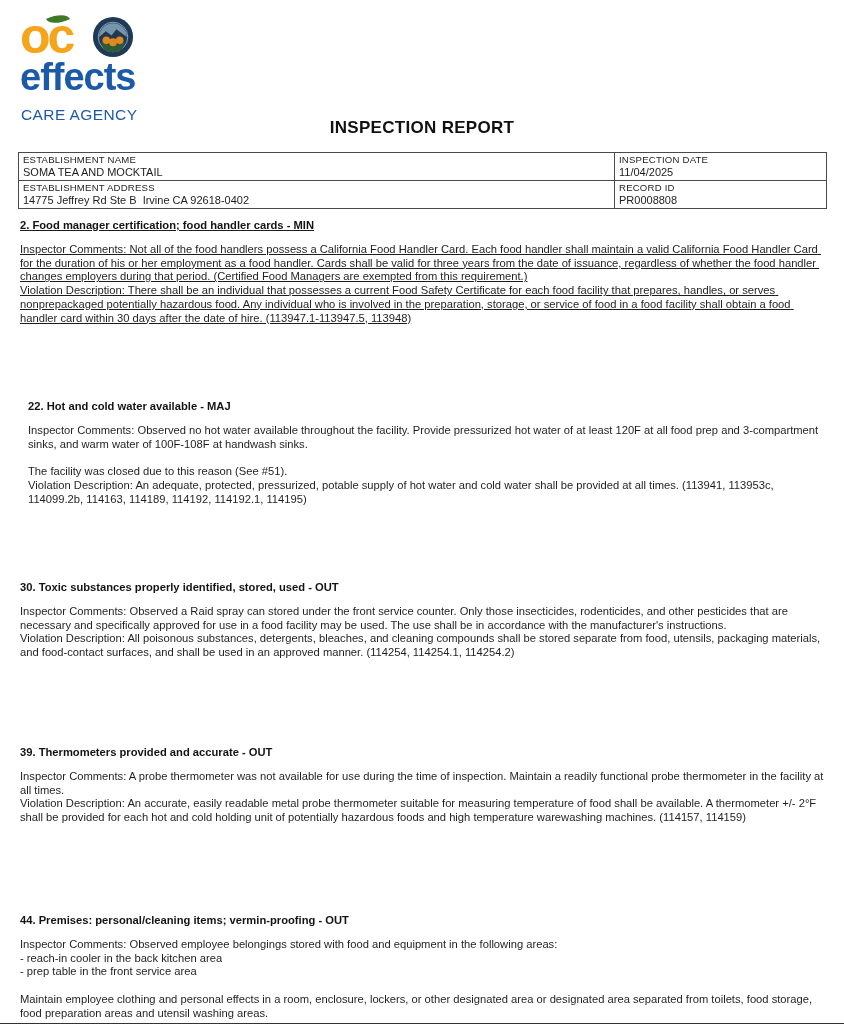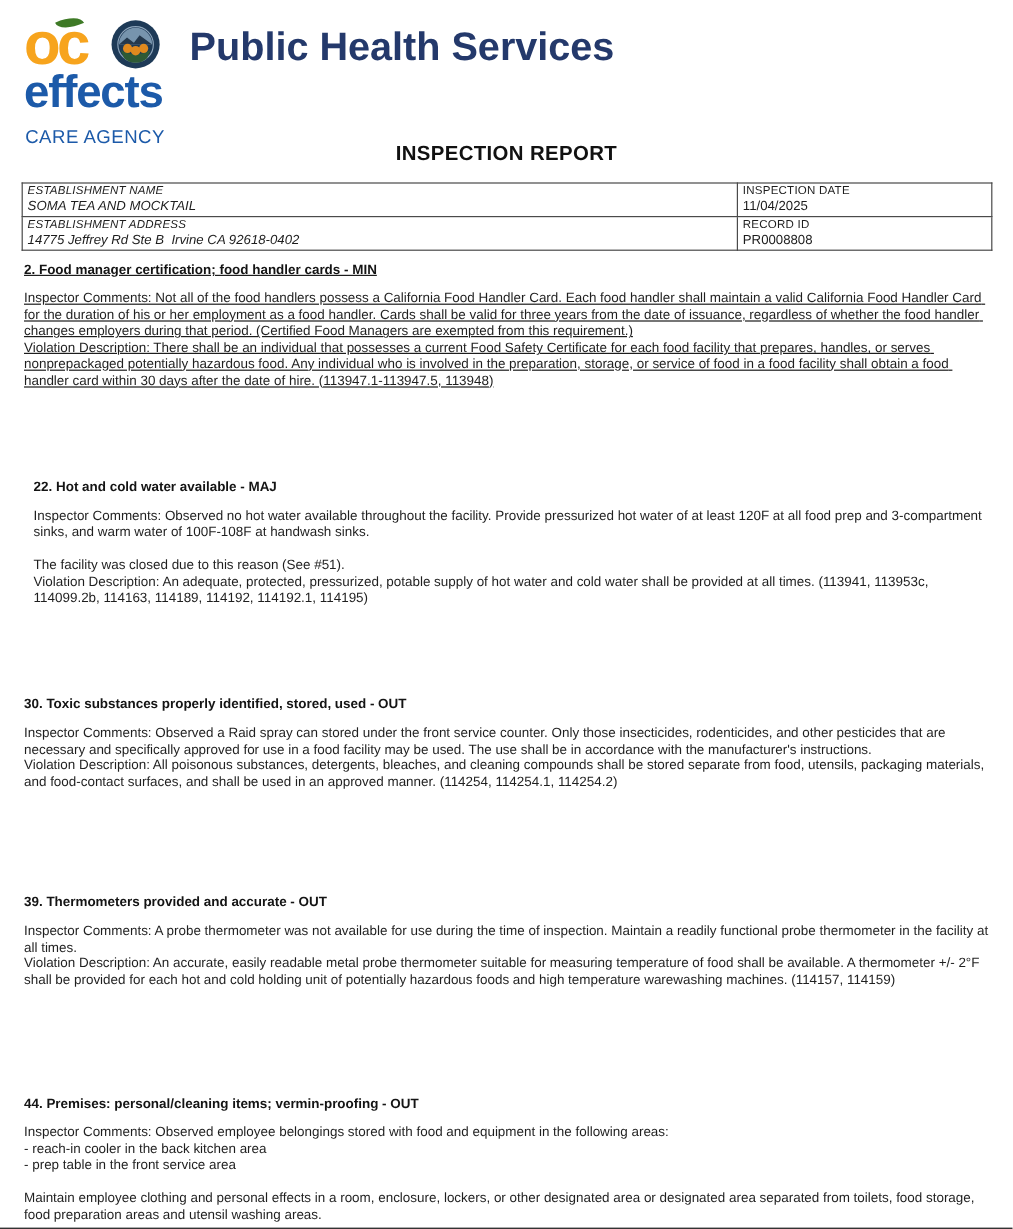--- a/index.html
+++ b/index.html
@@ -53,21 +53,21 @@
   
   .info-table {
     border-collapse: collapse; table-layout: fixed;
     width: 808px; margin: 14px 0 0 18px;
   }
   .info-table td {
     border: 1.4px solid #4a4a4a;
     padding: 1px 4px 2px 4px;
     vertical-align: top;
   }
-  .td-left  { width: 596px; font-style: italic; }
+  .td-left  { width: 596px; }
   .td-right { width: 212px; }
   .cell-label { font-size: 9.6px; letter-spacing: 0.2px; color: #1d1d1d; }
   .cell-value { font-size: 11px; color: #1d1d1d; white-space: pre; margin-top: 1px; }
 
   
   .violation { padding: 0 20px 0 20px; }
   .v1 { margin-top: 10px; min-height: 181px; text-decoration: underline; }
   .v2 { min-height: 181px; padding-left: 28px; }
   .v3 { min-height: 165px; }
   .v4 { min-height: 168px; }
@@ -99,21 +99,20 @@
         <path d="M7.5,22 l7,-6 6,4.5 5,-6.5 11,8 z" fill="#24384D"></path>
         <path d="M9,27 q13,7 26,0 l-3,7 a14.5,14.5 0 0 1 -20,0 z" fill="#2E5A35"></path>
         <circle cx="15" cy="25.5" r="4" fill="#E0891E"></circle>
         <circle cx="22" cy="27.5" r="4.2" fill="#E0891E"></circle>
         <circle cx="29" cy="25.5" r="4" fill="#E0891E"></circle>
       </svg>
       <span class="health-text">effects</span>
       <span class="care-text">CARE AGENCY</span>
     </div>
     <div class="titles">
-      <div class="title1">Public Health Services</div>
     </div>
   </div>
 
   <div class="report-title">INSPECTION REPORT</div>
 
   <table class="info-table">
     <tbody>
       <tr>
         <td class="td-left">
           <div class="cell-label">ESTABLISHMENT NAME</div>

